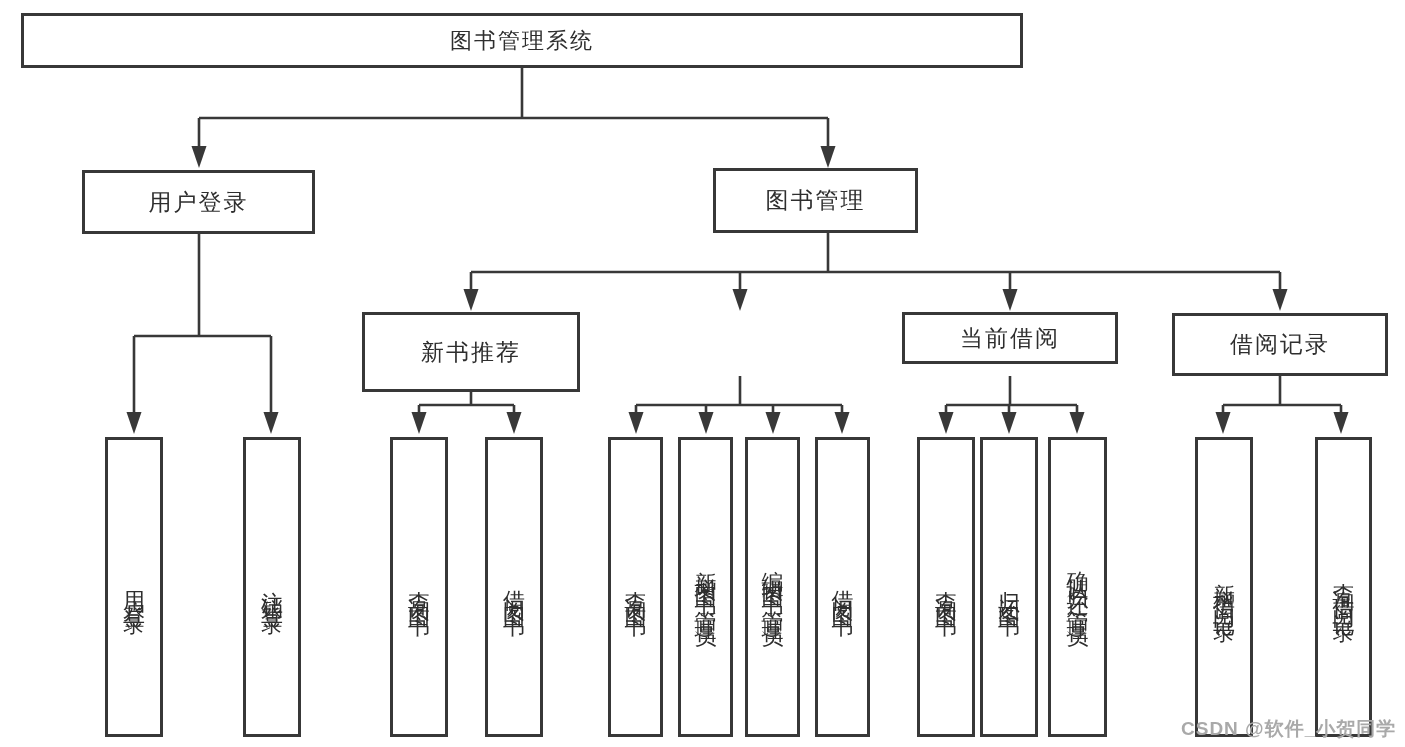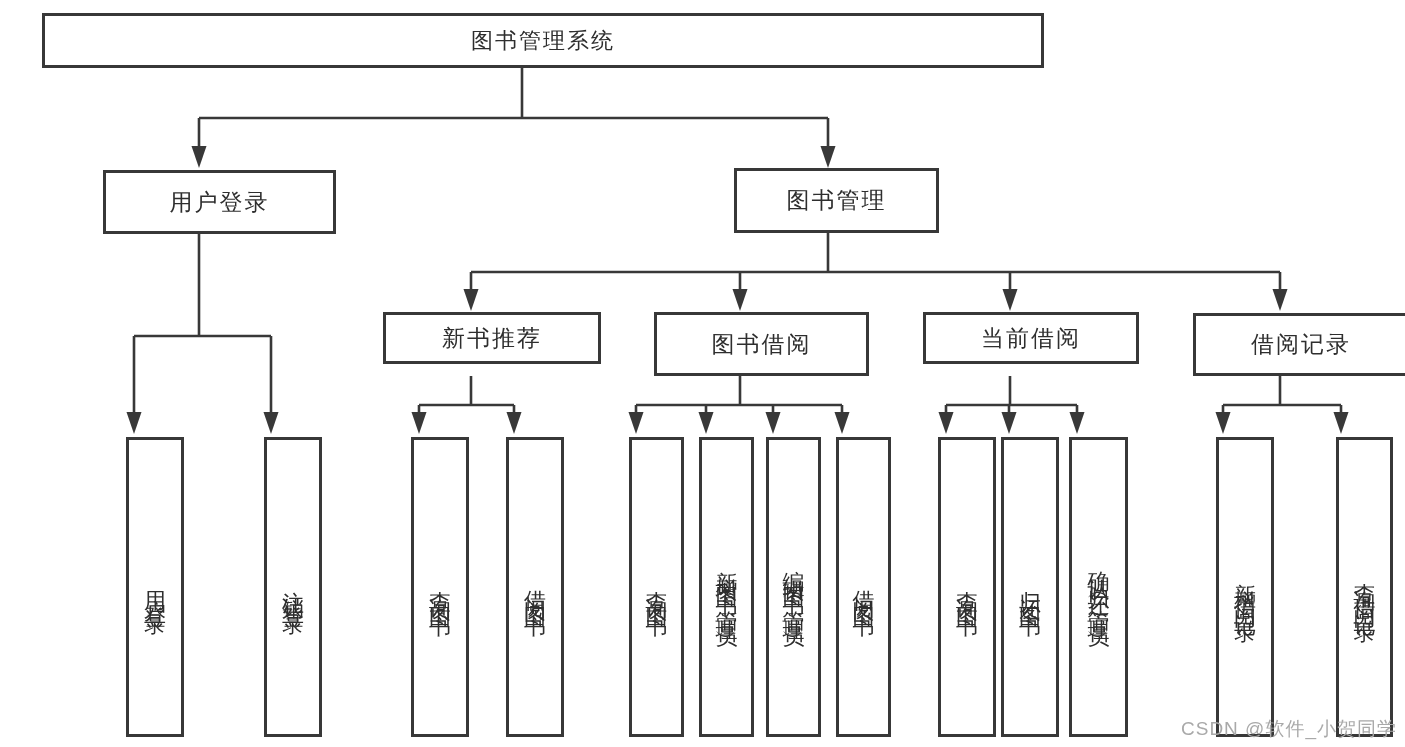--- a/index.html
+++ b/index.html
@@ -25,21 +25,20 @@
   .box {
     position: absolute;
     box-sizing: border-box;
     background: #ffffff;
     border: 3px solid #383838;
     color: #2e2e2e;
     display: flex;
     align-items: center;
     justify-content: center;
     text-align: center;
-    margin-left: 21px;
   }
   .hbox {
     font-size: 23px;
     letter-spacing: 2px;
     white-space: nowrap;
   }
   .rootbox {
     font-size: 22px;
     letter-spacing: 2px;
   }
@@ -53,20 +52,21 @@
   }
   .watermark {
     position: absolute;
     left: 1181px;
     top: 716px;
     font-size: 19px;
     color: #a9a9a9;
     white-space: nowrap;
     z-index: 5;
     letter-spacing: 1px;
+    font-weight: bold;
   }
 </style>
 </head>
 <body>
 
 <div class="stage">
 
   <svg class="connector-layer" width="1405" height="747" viewBox="0 0 1405 747" xmlns="http://www.w3.org/2000/svg">
     <g stroke="#383838" stroke-width="2.6" fill="none">
       <path d="M522 68 V118 M199 118 H828 M199 118 V148 M828 118 V148"></path>
@@ -98,22 +98,21 @@
       <polygon points="1215.5,412 1230.5,412 1223,434"></polygon>
       <polygon points="1333.5,412 1348.5,412 1341,434"></polygon>
     </g>
   </svg>
 
   <div class="box rootbox" style="left:21px; top:13px; width:1002px; height:55px;">图书管理系统</div>
 
   <div class="box hbox" style="left:82px; top:170px; width:233px; height:64px;">用户登录</div>
   <div class="box hbox" style="left:713px; top:168px; width:205px; height:65px;">图书管理</div>
 
-  <div class="box hbox" style="left:362px; top:312px; width:218px; height:52px;">新书推荐</div>
-  <div class="box hbox" style="left:633px; top:312px; width:215px; height:64px;">图书借阅</div>
+  <div class="box hbox" style="left:362px; top:312px; width:218px; height:80px;">新书推荐</div>
   <div class="box hbox" style="left:902px; top:312px; width:216px; height:52px;">当前借阅</div>
   <div class="box hbox" style="left:1172px; top:313px; width:216px; height:63px;">借阅记录</div>
 
   <div class="box leaf" style="left:105px; top:437px; width:58px; height:300px;">用户登录</div>
   <div class="box leaf" style="left:243px; top:437px; width:58px; height:300px;">注销登录</div>
 
   <div class="box leaf" style="left:390px; top:437px; width:58px; height:300px;">查询图书</div>
   <div class="box leaf" style="left:485px; top:437px; width:58px; height:300px;">借阅图书</div>
 
   <div class="box leaf" style="left:608px; top:437px; width:55px; height:300px;">查询图书</div>

